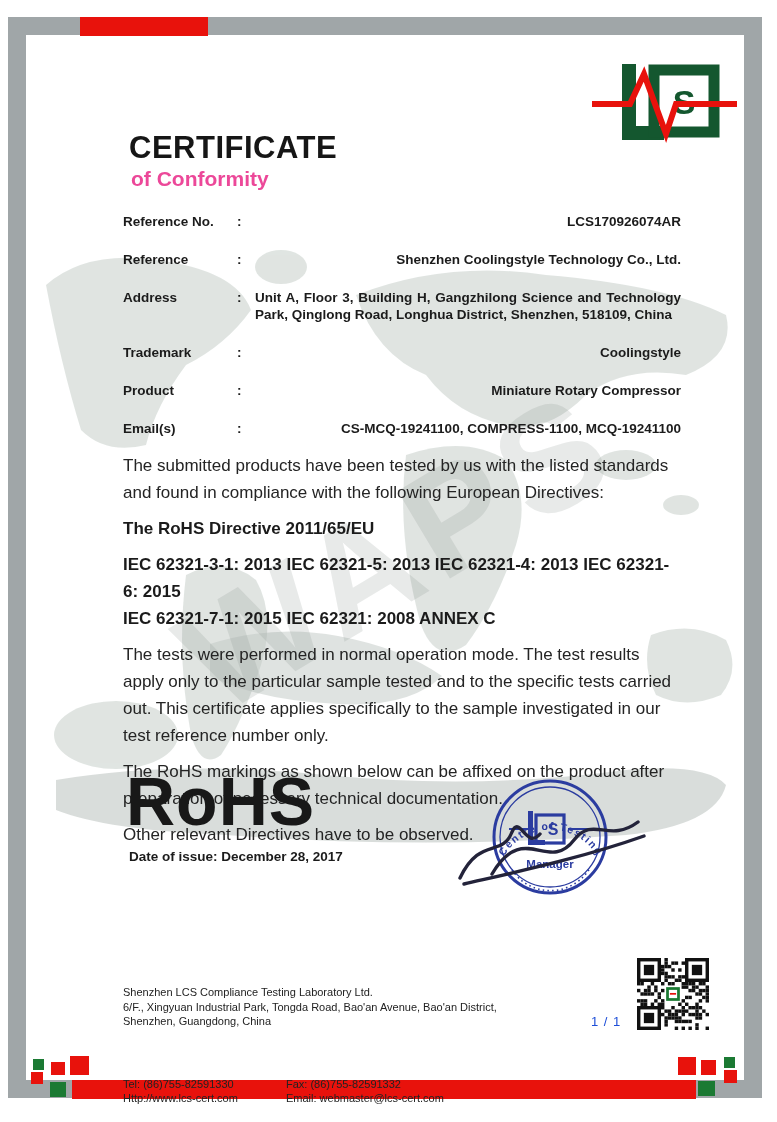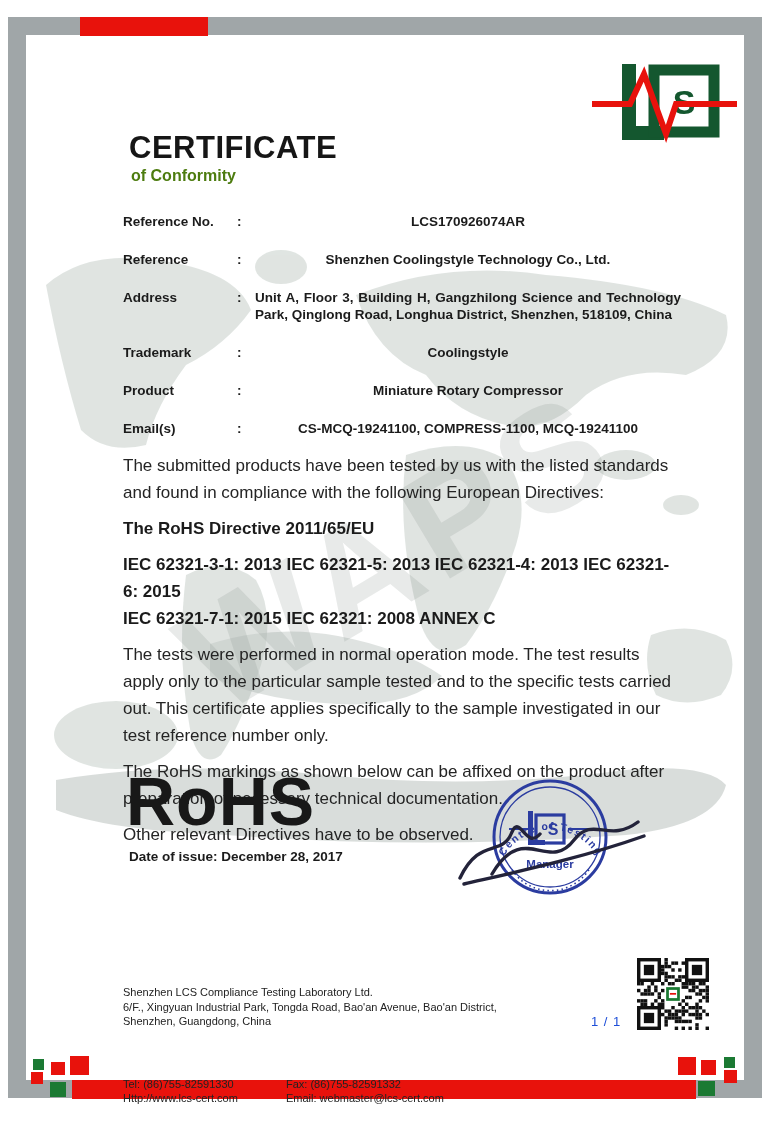--- a/index.html
+++ b/index.html
@@ -19,28 +19,28 @@
   
   #map-layer{position:absolute;left:26px;top:35px;width:719px;height:1045px;pointer-events:none;}
   #wm-text{position:absolute;left:150px;top:600px;transform:rotate(-31deg);transform-origin:0 0;
     font-size:148px;font-weight:700;letter-spacing:10px;color:rgba(128,138,132,0.18);pointer-events:none;}
 
   
   #lcs-logo{position:absolute;left:592px;top:52px;width:145px;height:95px;}
 
   
   #title{position:absolute;left:129px;top:130px;font-size:31px;font-weight:700;letter-spacing:0.5px;color:#161616;}
-  #subtitle{position:absolute;left:131px;top:167px;font-size:16px;font-weight:700;color:#4d7c0f;}
+  #subtitle{position:absolute;left:131px;top:167px;font-size:21px;font-weight:700;color:#ec4899;}
 
   
   #fields{position:absolute;left:123px;top:213px;width:558px;}
   .field-row{display:grid;grid-template-columns:114px 18px 1fr;margin-bottom:21px;
     font-size:13.5px;font-weight:700;line-height:17px;color:#1b1b1b;}
   .field-row .value{text-align:justify;}
-  .field-row.no-justify .value{text-align:center;}
+  .field-row.no-justify .value{text-align:right;}
 
   
   #paragraphs{position:absolute;left:123px;top:452px;width:558px;}
   #paragraphs p{margin:0 0 9px 0;font-size:17px;line-height:27px;color:#242424;white-space:pre-line;}
   #paragraphs p.bold{font-weight:700;color:#1b1b1b;}
 
   
   #rohs-mark{position:absolute;left:126px;top:762px;font-size:68px;font-weight:700;color:#181818;letter-spacing:1px;}
   #date-issue{position:absolute;left:129px;top:849px;font-size:13.5px;font-weight:700;color:#1b1b1b;}
 

